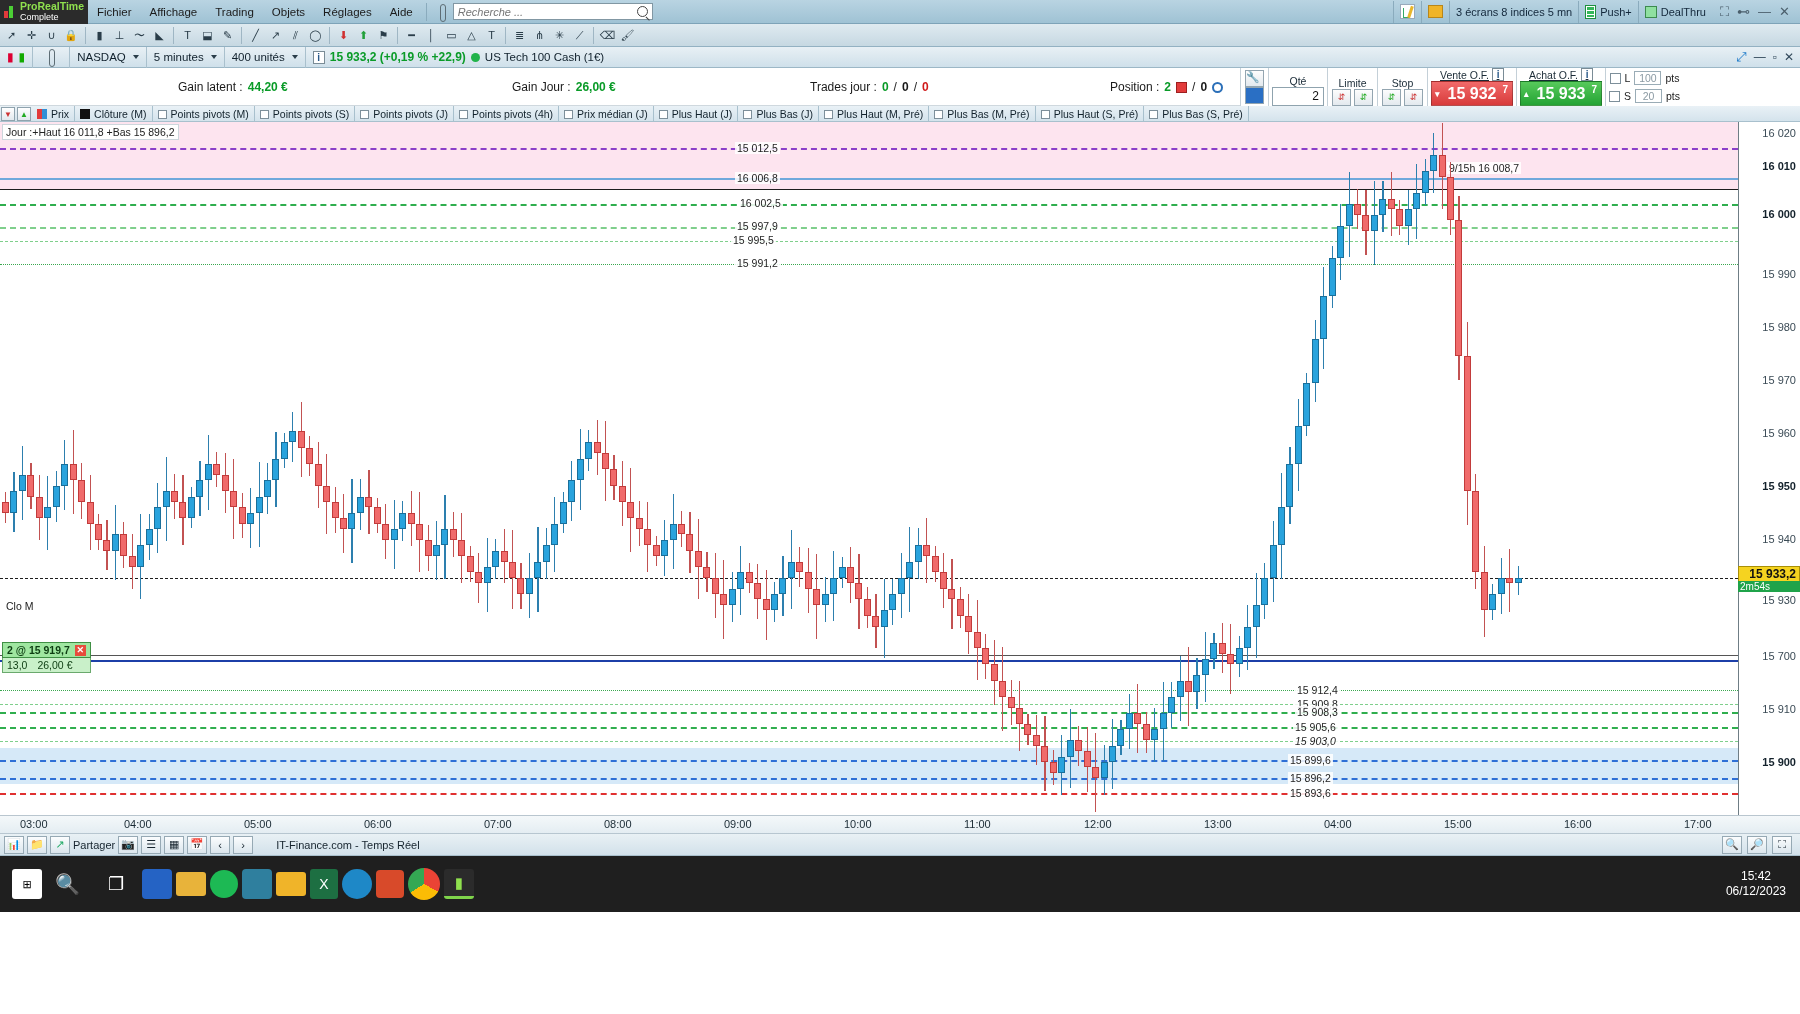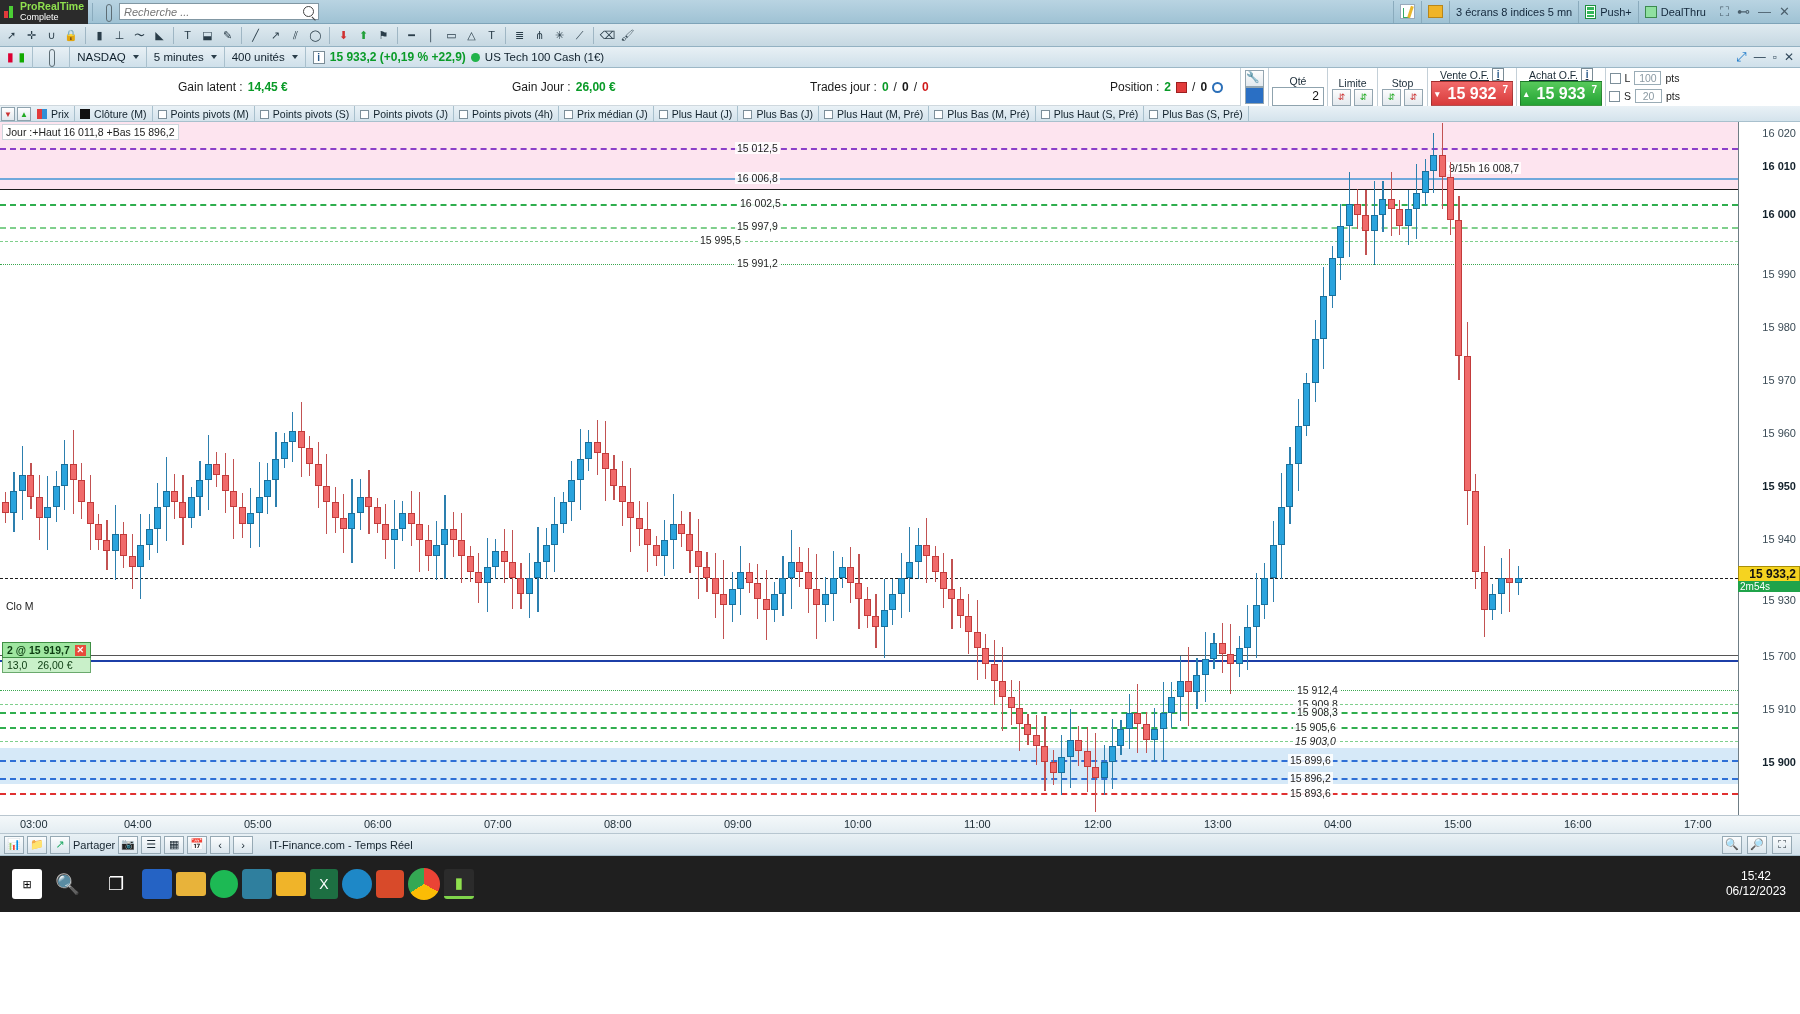--- a/index.html
+++ b/index.html
@@ -211,20 +211,28 @@
 
   <div class="menubar">
     <div class="brand">
       <span class="logo">
           <i class="r"></i>
           <i class="g"></i>
         </span>
       <span class="b1">ProRealTime</span>
       <span class="b2">Complete</span>
     </div>
+    <div class="menus">
+      <span>Fichier</span>
+      <span>Affichage</span>
+      <span>Trading</span>
+      <span>Objets</span>
+      <span>Réglages</span>
+      <span>Aide</span>
+    </div>
     <div class="mb-sep"></div>
     <div class="clipicon"></div>
     <div class="searchbox">
       <input placeholder="Recherche ..." style="">
       <span class="mag"></span>
     </div>
     <div class="mbright">
       <div class="cell">
           <span class="ico-pen"></span>
         </div>
@@ -320,21 +328,21 @@
       <span class="expand">⤢</span>
       <span class="mini">—</span>
       <span class="mini">▫</span>
       <span class="mini">✕</span>
     </div>
   </div>
 
   <div class="infostrip">
     <div class="ipos" style="left:178px">
       <span>Gain latent :</span>
-      <span class="val-g">14,45 €</span>
+      <span class="val-g">44,20 €</span>
     </div>
     <div class="ipos" style="left:512px">
       <span>Gain Jour :</span>
       <span class="val-g">26,00 €</span>
     </div>
     <div class="ipos" style="left:810px">
       <span>Trades jour :</span>
       <span class="val-g">0</span>
       <span>/</span>
       <span class="val-b">0</span>
@@ -493,21 +501,21 @@
       <div class="hline" style="top:605px;width:100%;border-top:2px dashed #2fae4e;"></div>
       <div class="hline" style="top:619px;width:100%;border-top:1px dashed #7fcf8c;"></div>
       <div class="hline" style="top:638px;width:100%;border-top:2px dashed #2f6fd6;"></div>
       <div class="hline" style="top:656px;width:100%;border-top:2px dashed #2f6fd6;"></div>
       <div class="hline" style="top:671px;width:100%;border-top:2px dashed #e03030;"></div>
 
       <div class="lvl" style="left:735px;top:20px;">15 012,5</div>
       <div class="lvl" style="left:735px;top:50px;">16 006,8</div>
       <div class="lvl" style="left:738px;top:75px;">16 002,5</div>
       <div class="lvl" style="left:735px;top:98px;">15 997,9</div>
-      <div class="lvl" style="left:698px;top:112px;">15 995,5</div>
+      <div class="lvl" style="left:731px;top:112px;">15 995,5</div>
       <div class="lvl" style="left:735px;top:135px;">15 991,2</div>
       <div class="lvl" style="left:1295px;top:562px;">15 912,4</div>
       <div class="lvl" style="left:1295px;top:576px;">15 909,8</div>
       <div class="lvl" style="left:1295px;top:584px;">15 908,3</div>
       <div class="lvl" style="left:1293px;top:599px;">15 905,6</div>
       <div class="lvl" style="left:1293px;top:613px;font-style:italic;">15 903,0</div>
       <div class="lvl" style="left:1288px;top:632px;">15 899,6</div>
       <div class="lvl" style="left:1288px;top:650px;">15 896,2</div>
       <div class="lvl" style="left:1288px;top:665px;">15 893,6</div>
 
@@ -1291,21 +1299,21 @@
     <span class="fbtn" style="color:#c80">📊</span>
     <span class="fbtn" style="color:#c90">📁</span>
     <span class="fbtn" style="color:#2a6">↗</span>
     <span>Partager</span>
     <span class="fbtn">📷</span>
     <span class="fbtn">☰</span>
     <span class="fbtn">▦</span>
     <span class="fbtn">📅</span>
     <span class="fbtn">‹</span>
     <span class="fbtn">›</span>
-    <span style="margin-left:13px">IT-Finance.com - Temps Réel</span>
+    <span style="margin-left:20px">IT-Finance.com - Temps Réel</span>
     <span class="fright">
       <span class="fbtn">🔍</span>
       <span class="fbtn">🔎</span>
       <span class="fbtn">⛶</span>
     </span>
   </div>
 
   <div class="taskbar">
     <span class="tbi" style="background:#fff;width:30px;height:30px;margin-left:8px">⊞</span>
     <span class="tbi" style="color:#fff;font-size:20px">🔍</span>

